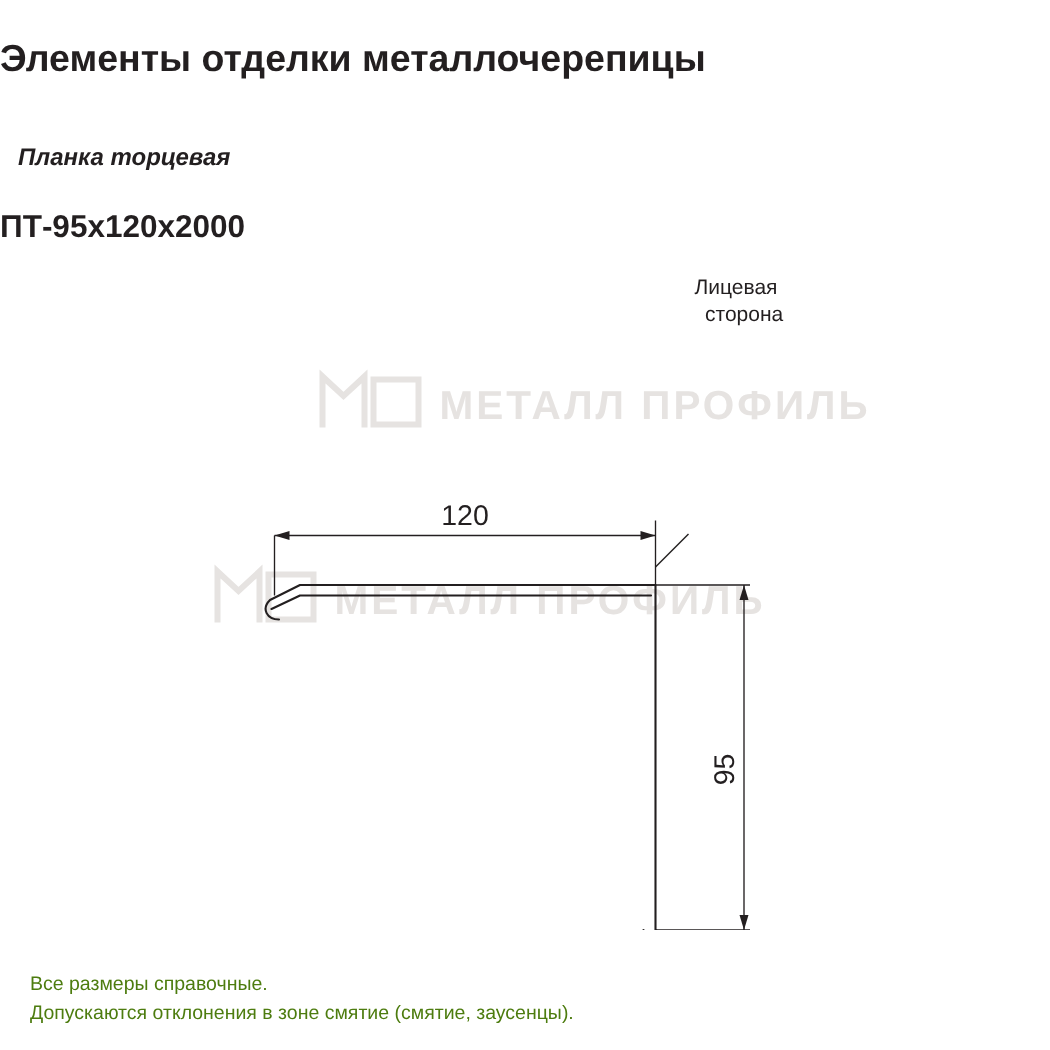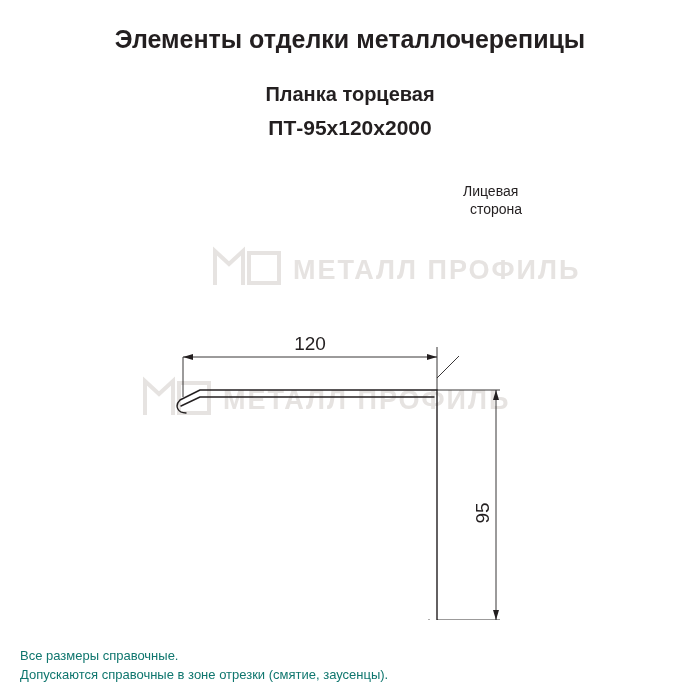--- a/index.html
+++ b/index.html
@@ -14,36 +14,37 @@
     color: #231f20;
     overflow: hidden;
     position: relative;
   }
   .page {
     position: relative;
     width: 700px;
     height: 700px;
   }
   .title-block {
-    text-align: center;
+    text-align: left;
     padding-top: 24px;
   }
   .main-title {
     font-size: 25px;
     font-weight: bold;
     letter-spacing: 0px;
     margin: 0;
     line-height: 30px;
   }
   .sub-title {
-    font-size: 20px;
+    font-size: 16px;
     font-weight: bold;
-    margin: 0;
+    margin: 12px;
     padding-top: 28px;
     line-height: 24px;
+    font-style: italic;
   }
   .code-title {
     font-size: 21px;
     font-weight: bold;
     margin: 0;
     padding-top: 11px;
     line-height: 22px;
   }
   .drawing-area {
     position: absolute;
@@ -60,21 +61,21 @@
     height: 700px;
     pointer-events: none;
     z-index: 0;
   }
   .footer {
     position: absolute;
     left: 20px;
     bottom: 16px;
     font-size: 13px;
     line-height: 19px;
-    color: #0f766e;
+    color: #4d7c0f;
   }
   .footer div {
     white-space: nowrap;
   }
   svg {
     display: block;
   }
   .dim-text {
     font-family: "Liberation Sans", sans-serif;
     font-size: 19px;
@@ -160,16 +161,16 @@
       <text class="dim-text" x="489" y="363" text-anchor="middle" transform="rotate(-90 489 363)">95</text>
       <text class="dim-text" x="414" y="492" text-anchor="middle" transform="rotate(-90 414 492)">15</text>
 
       <text class="callout-text" x="463" y="46">Лицевая</text>
       <text class="callout-text" x="470" y="64">сторона</text>
     </svg>
   </div>
 
   <div class="footer">
     <div>Все размеры справочные.</div>
-    <div>Допускаются справочные в зоне отрезки (смятие, заусенцы).</div>
+    <div>Допускаются отклонения в зоне смятие (смятие, заусенцы).</div>
   </div>
 
 </div>
 
 </body></html>

